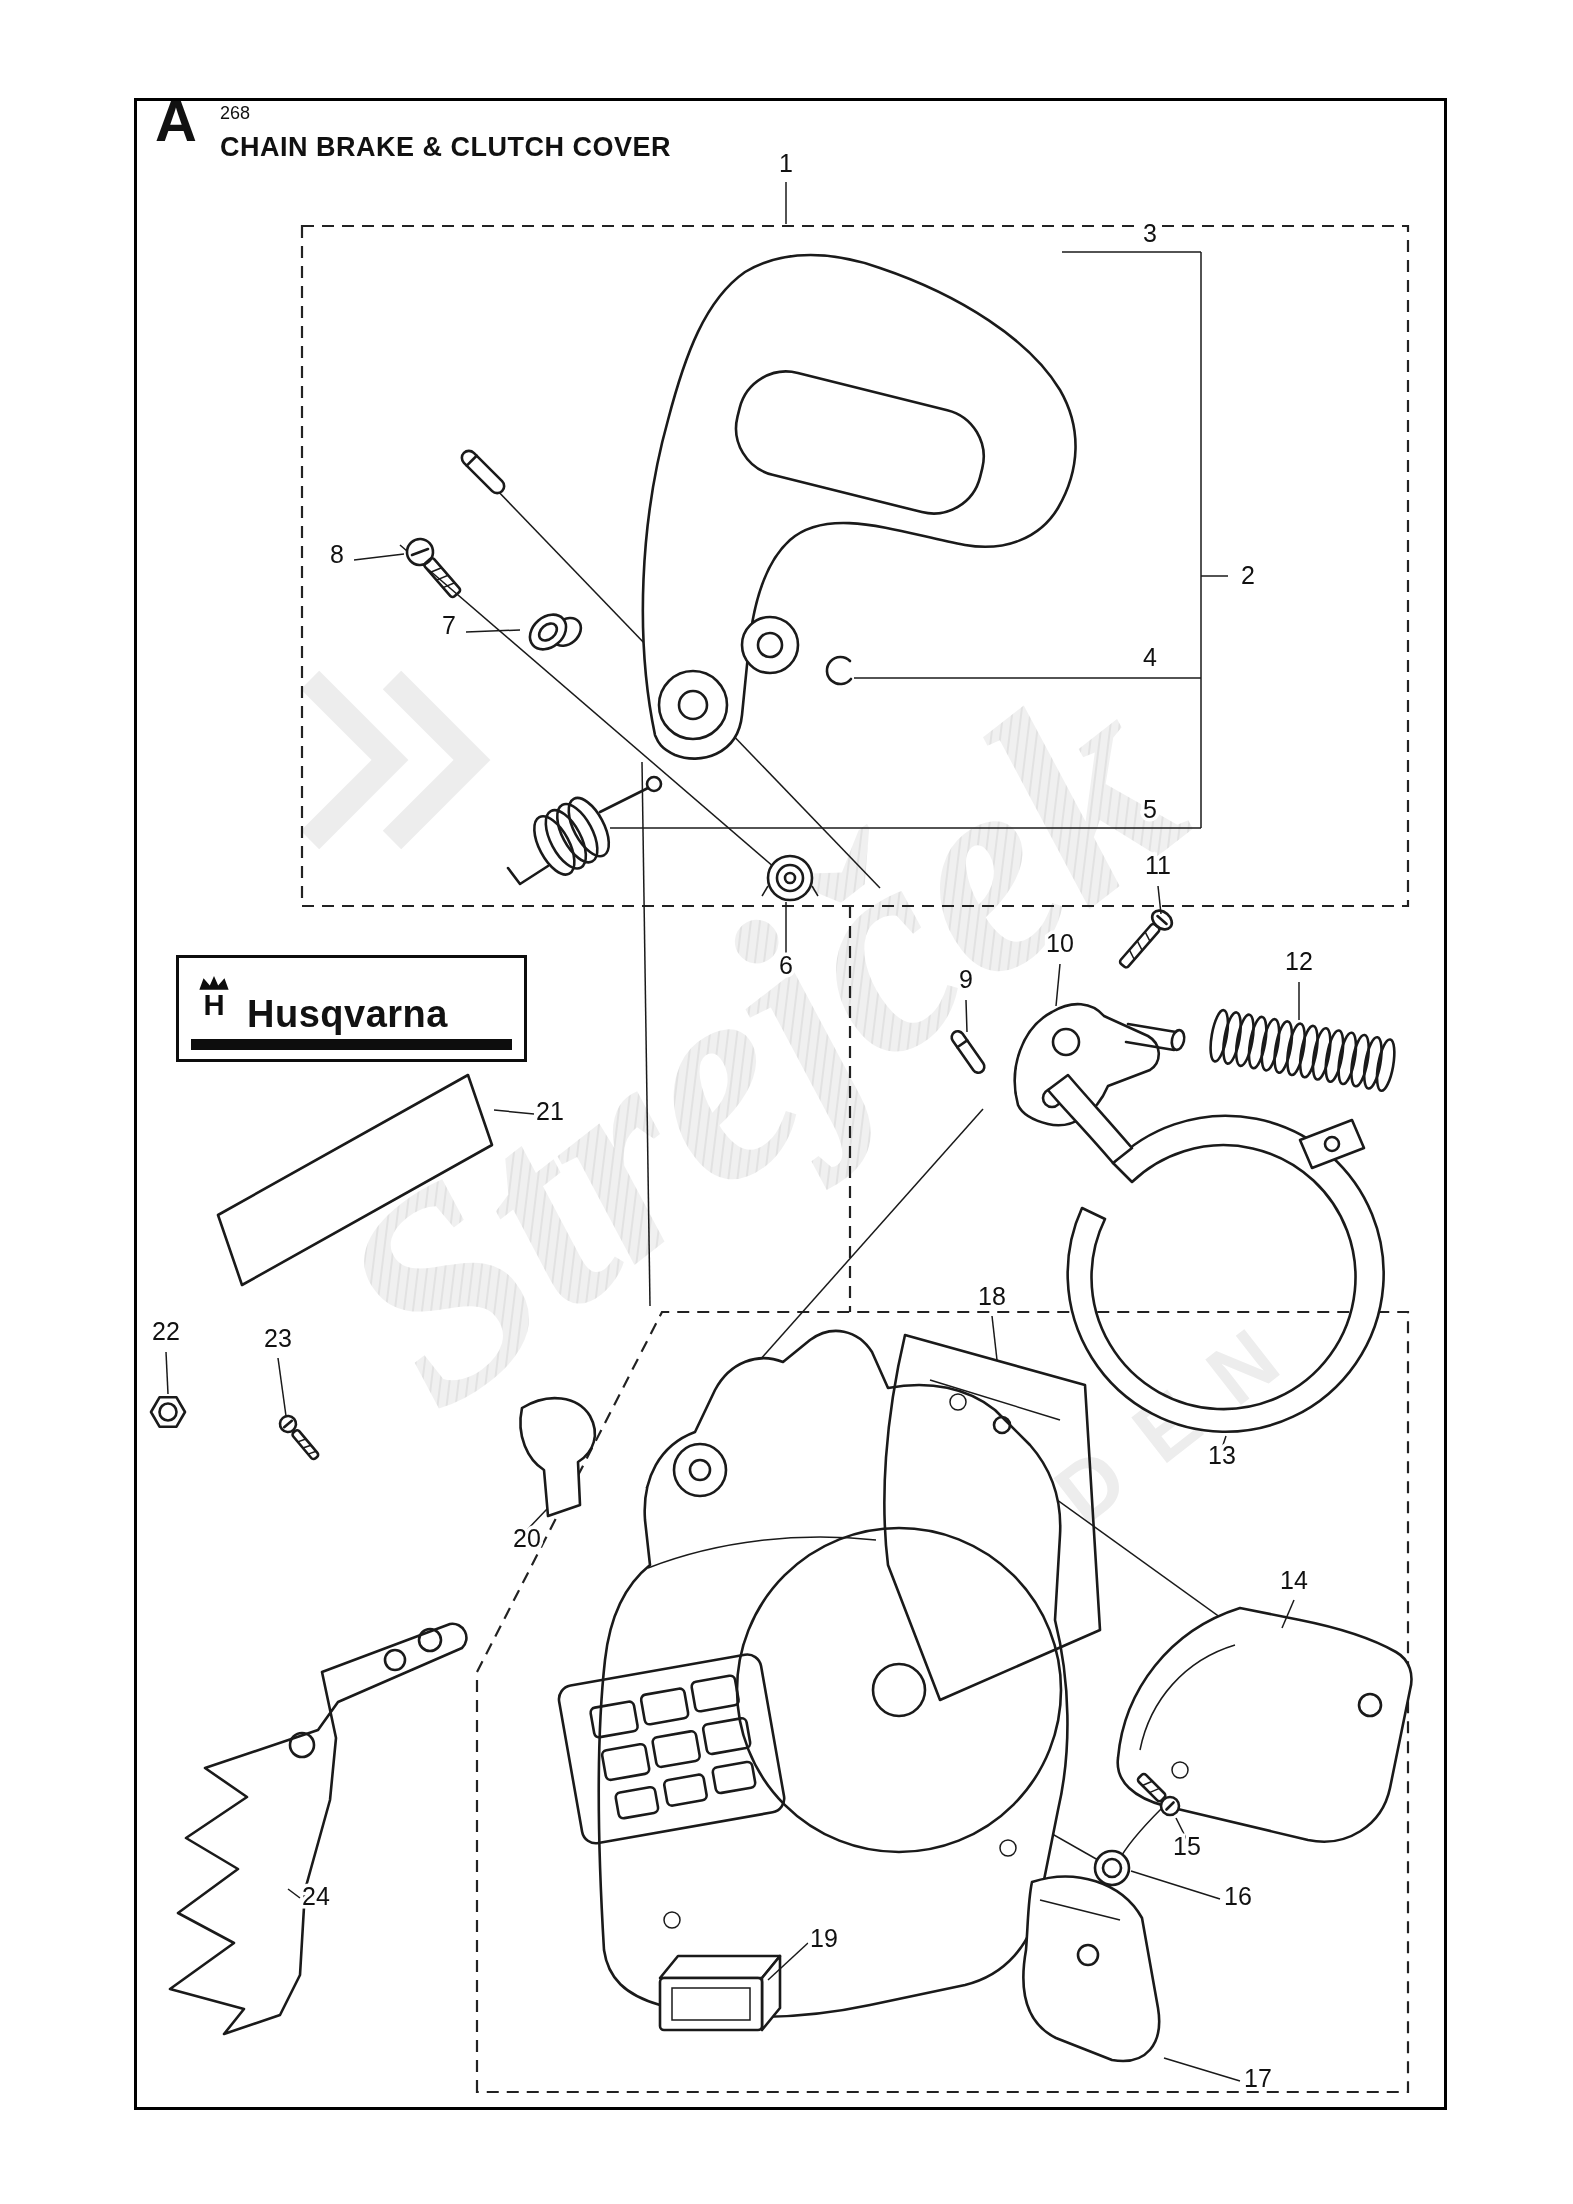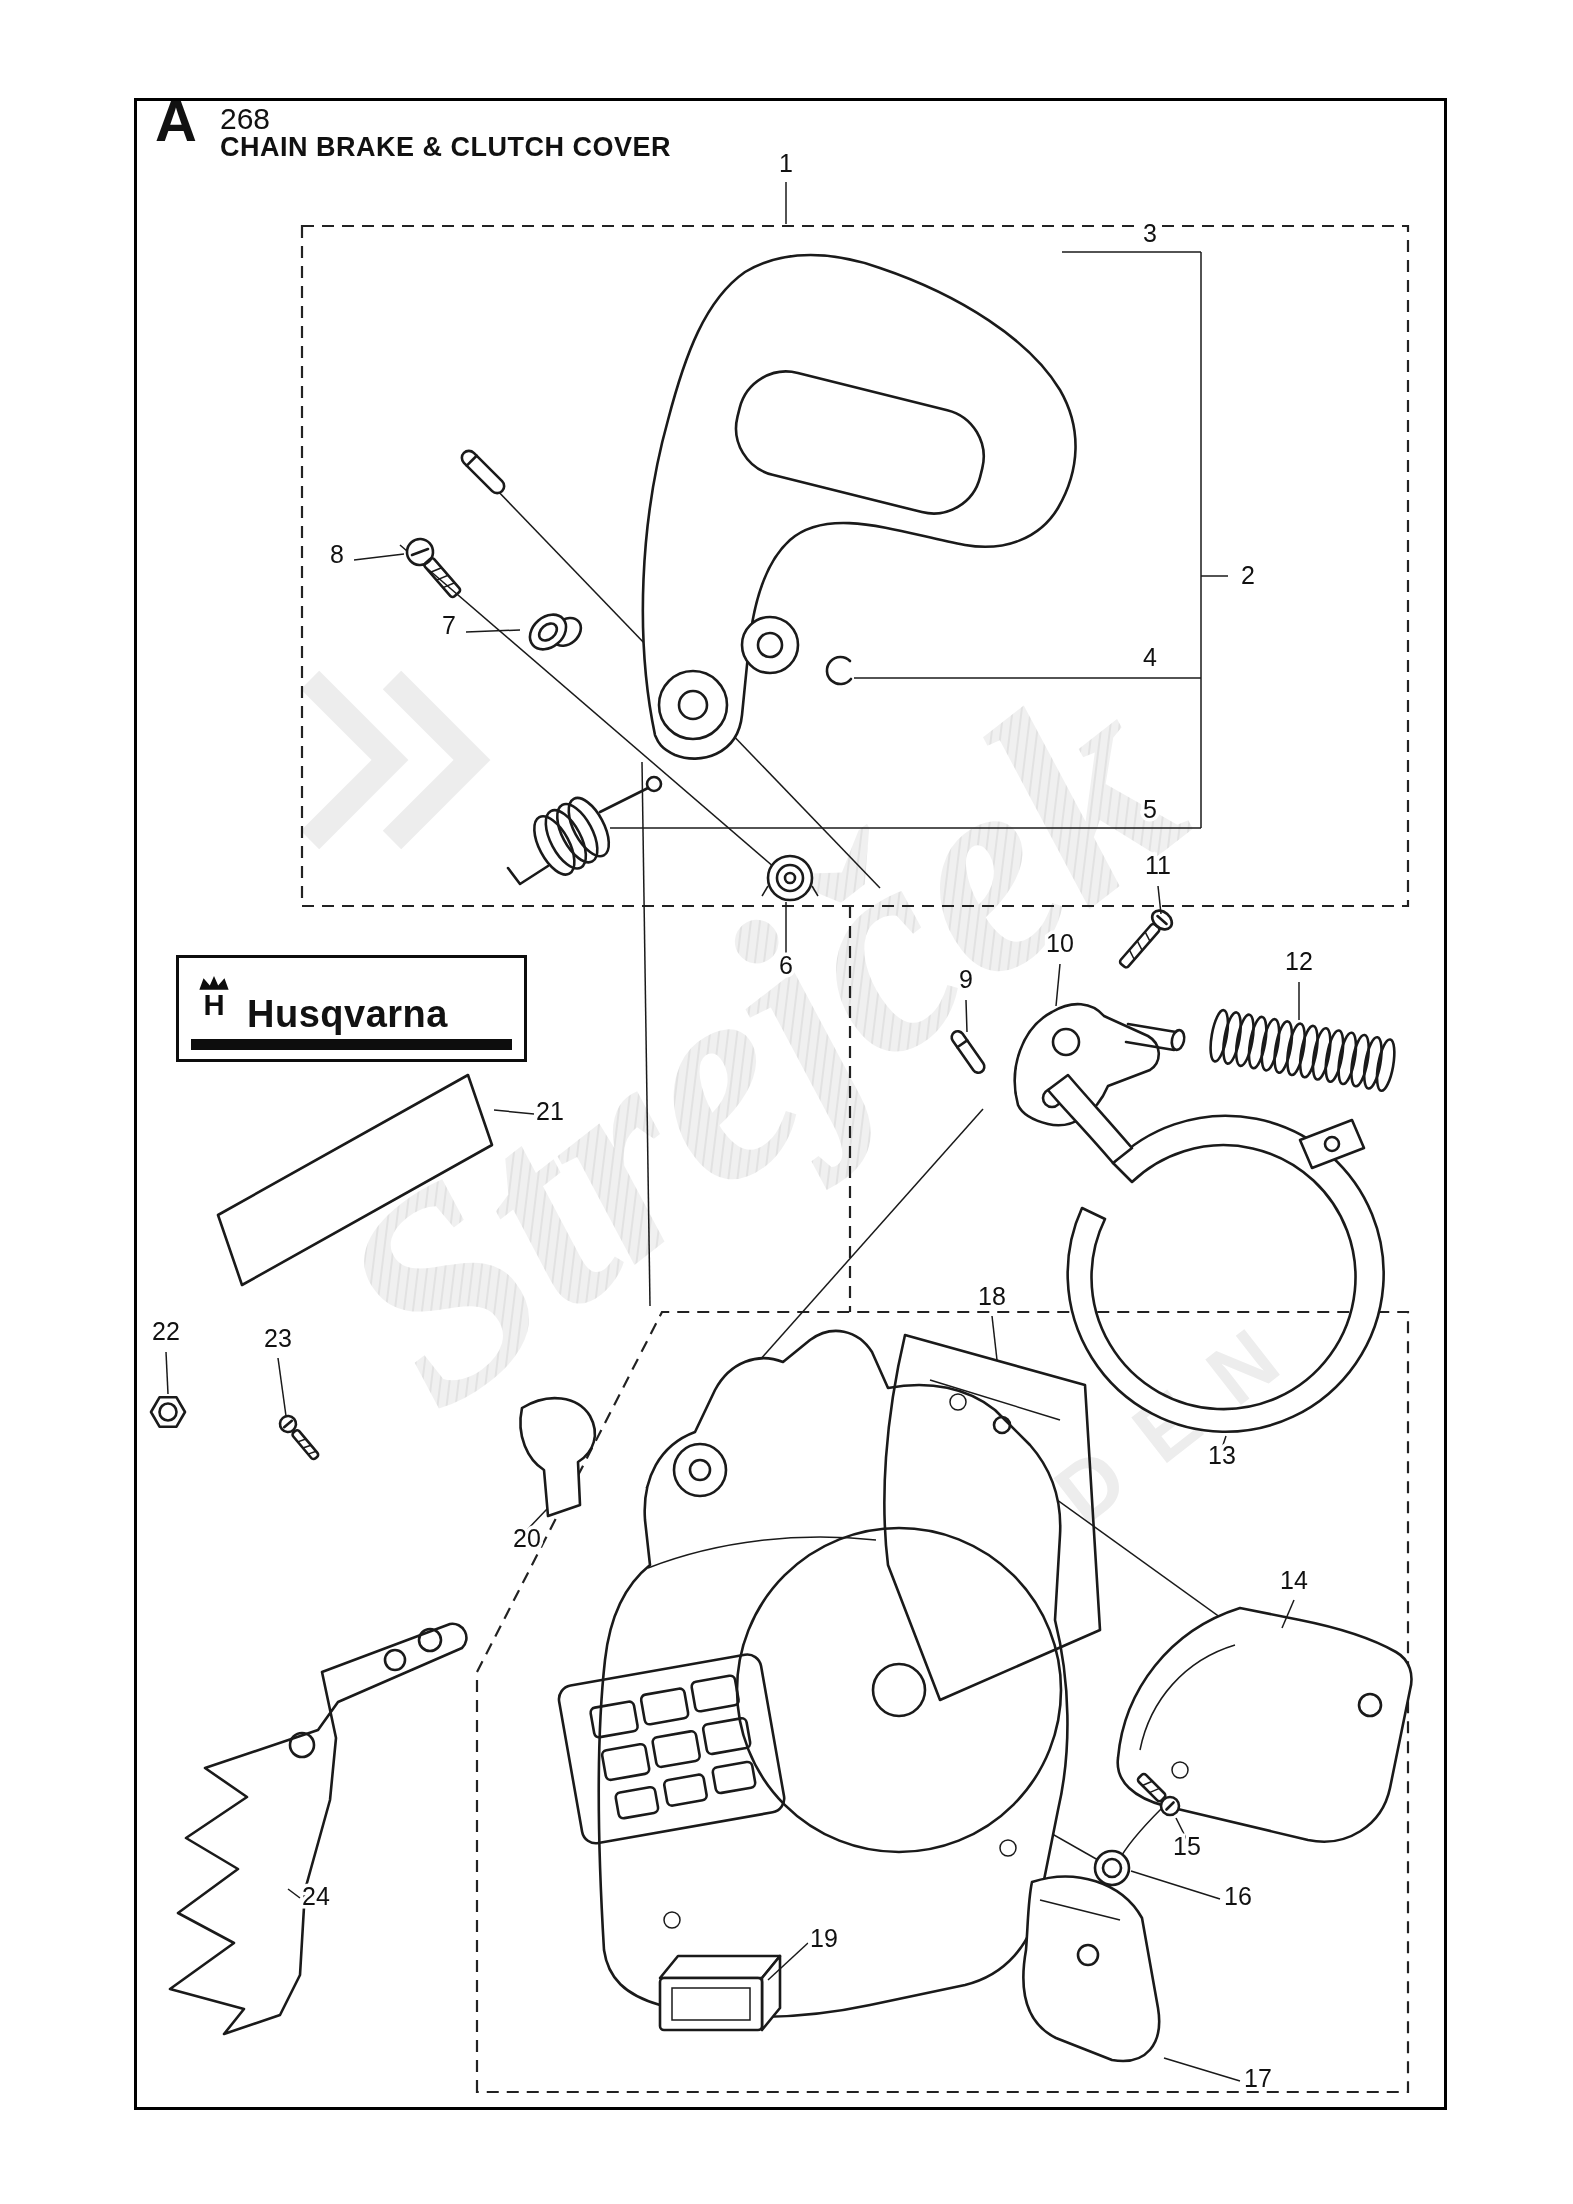--- a/index.html
+++ b/index.html
@@ -3,21 +3,21 @@
 <meta charset="utf-8">
 <style>
   html,body{margin:0;padding:0;background:#ffffff;}
   .page{position:relative;width:1573px;height:2204px;background:#ffffff;overflow:hidden;
         font-family:"Liberation Sans",sans-serif;color:#111;}
   .frame{position:absolute;left:134px;top:98px;width:1313px;height:2012px;
          border:3px solid #000;box-sizing:border-box;}
   .diagram{position:absolute;left:0;top:0;width:1573px;height:2204px;}
 
   .hdr-letter{position:absolute;left:155px;top:92px;font-size:58px;font-weight:700;line-height:1;}
-  .hdr-model{position:absolute;left:220px;top:104px;font-size:30px;font-weight:400;line-height:1;}
+  .hdr-model{position:absolute;left:220px;top:104px;font-size:18px;font-weight:400;line-height:1;}
   .hdr-title{position:absolute;left:220px;top:134px;font-size:27px;font-weight:700;line-height:1;letter-spacing:.5px;}
 
   .husq{position:absolute;left:176px;top:955px;width:351px;height:107px;background:#fff;
         border:3px solid #0d0d0d;box-sizing:border-box;}
   .husq-row{position:absolute;left:12px;top:10px;right:12px;height:58px;display:flex;align-items:center;gap:10px;}
   .husq-mark{width:46px;height:46px;flex:0 0 auto;}
   .husq-word{font-size:38px;font-weight:700;letter-spacing:.5px;margin-top:35px;}
   .husq-bar{position:absolute;left:12px;right:12px;bottom:9px;height:11px;background:#0d0d0d;}
 
   

